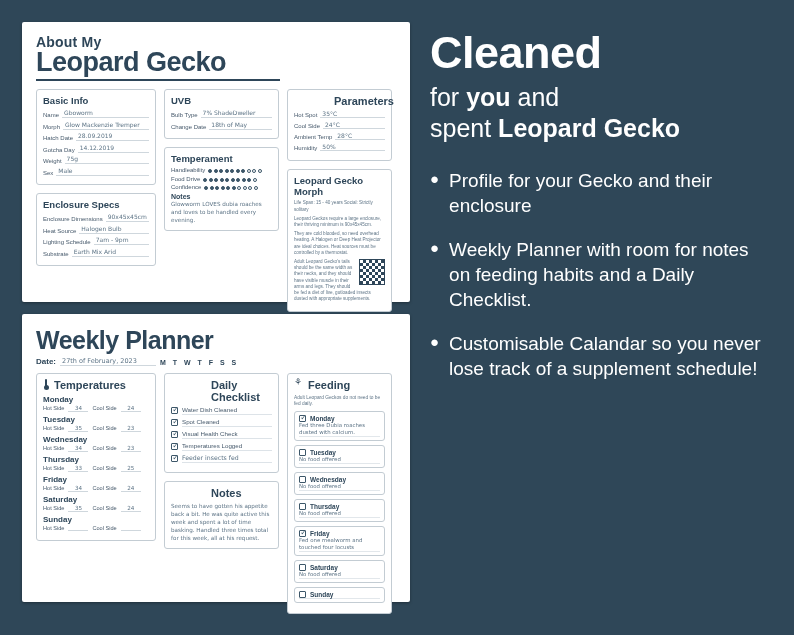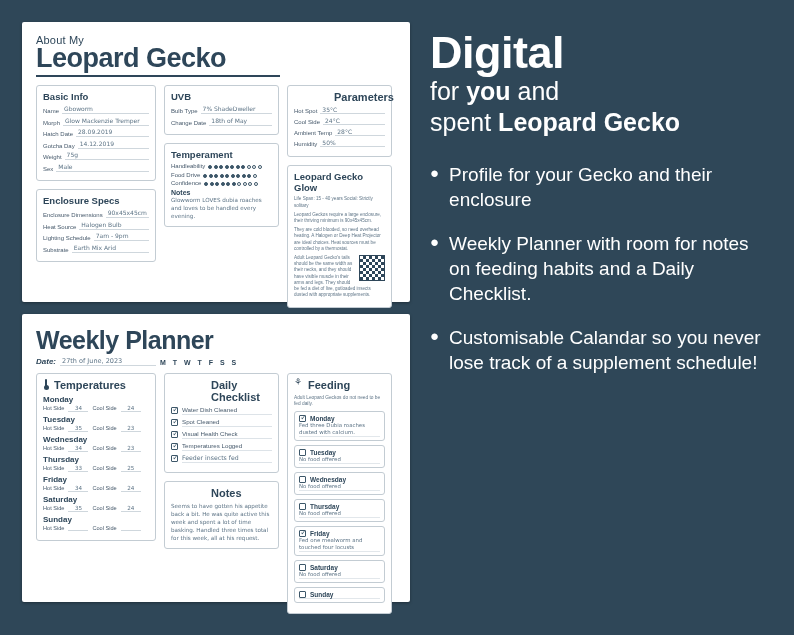--- a/index.html
+++ b/index.html
@@ -18,21 +18,21 @@
     background: #ffffff;
     border-radius: 2px;
     position: absolute;
     left: 0; right: 0;
     box-shadow: 0 1px 3px rgba(0,0,0,0.35);
   }
   .sheet-top { top: 0; height: 280px; padding: 12px 14px; }
   .sheet-bottom { top: 292px; height: 288px; padding: 12px 14px; }
   .hand { font-family: "DejaVu Sans", sans-serif; color: #4a6273; }
 
-  .about-label { font-size: 11px; font-weight: normal; color: #2e4659; letter-spacing: .2px; }
+  .about-label { font-size: 14px; font-weight: bold; color: #2e4659; letter-spacing: .2px; }
   .title-main {
     font-size: 27px; font-weight: bold; color: #2e4659;
     letter-spacing: -0.5px; line-height: 1.05; margin-top: -2px;
   }
   .rule { height: 2px; background: #2e4659; margin: 3px 0 8px 0; width: 244px; }
 
   .cols { display: flex; gap: 8px; }
   .col-a { width: 120px; }
   .col-b { width: 115px; }
   .col-c { width: 105px; }
@@ -69,21 +69,21 @@
 
   .care-body { font-size: 4.6px; line-height: 6.2px; color: #5f7587; }
   .care-body p { margin-bottom: 3px; }
   .qr { width: 26px; height: 26px; background:
       repeating-conic-gradient(#2e4659 0% 25%, #ffffff 0% 50%) 0 0/6px 6px;
       border: 1px solid #2e4659; float: right; margin-left: 4px; }
 
   
   .wp-title { font-size: 25px; font-weight: bold; color: #2e4659; letter-spacing: -0.5px; }
   .wp-date { display: flex; align-items: flex-end; gap: 4px; margin: 2px 0 7px 0; }
-  .wp-date .k { font-size: 8px; font-weight: bold; color: #2e4659; font-style: italic; }
+  .wp-date .k { font-size: 8px; font-weight: bold; color: #2e4659; }
   .wp-date .v { font-size: 6.5px; color: #5d7486; font-family: "DejaVu Sans", sans-serif;
                 border-bottom: 1px solid #cfd7dd; width: 96px; padding-left: 2px; }
   .wp-days { font-size: 7px; color: #2e4659; letter-spacing: 2.5px; font-weight: bold; }
 
   .day-row { margin-bottom: 3px; }
   .day-name { font-size: 8px; font-weight: bold; color: #2e4659; }
   .temp-row { display: flex; gap: 4px; margin-top: 1px; }
   .temp-row .k { font-size: 5.6px; color: #46596b; white-space: nowrap; }
   .temp-row .v { font-size: 5.6px; color: #5d7486; font-family: "DejaVu Sans", sans-serif;
                  border-bottom: 1px solid #cfd7dd; width: 20px; text-align: center; }
@@ -114,21 +114,21 @@
   .section-h { display: flex; align-items: flex-start; gap: 4px; margin-bottom: 4px; }
   .section-h .t { font-size: 11px; font-weight: bold; color: #2e4659; }
 
   
   .right { position: absolute; left: 430px; top: 30px; width: 344px; }
   .headline {
     font-size: 45px; line-height: 46px; font-weight: bold; color: #ffffff;
     letter-spacing: -0.5px;
   }
   .sub {
-    font-size: 25px; line-height: 31px; color: #ffffff; font-weight: normal;
+    margin-top: 6px; font-size: 25px; line-height: 31px; color: #ffffff; font-weight: normal;
   }
   .sub b { font-weight: bold; }
   .bullets { margin-top: 24px; }
   .bullet { display: flex; gap: 10px; margin-bottom: 19px; }
   .bullet .pt { color: #ffffff; font-size: 15px; line-height: 22px; flex: none; }
   .bullet .txt { color: #ffffff; font-size: 19px; line-height: 25px; }
 </style>
 </head>
 <body>
 
@@ -275,39 +275,39 @@
               <span class="k">Ambient Temp</span>
               <span class="v">28°C</span>
             </div>
             <div class="param-line">
               <span class="k">Humidity</span>
               <span class="v">50%</span>
             </div>
           </div>
 
           <div class="card">
-            <h3>Leopard Gecko Glow</h3>
+            <h3>Leopard Gecko Morph</h3>
             <div class="care-body">
               <p>Life Span: 15 - 40 years
 Social: Strictly solitary</p>
               <p>Leopard Geckos require a large enclosure, their thriving minimum is 90x45x45cm.</p>
               <p>They are cold blooded, so need overhead heating. A Halogen or Deep Heat Projector are ideal choices. Heat sources must be controlled by a thermostat.</p>
               <div class="qr"></div>
               <p>Adult Leopard Gecko's tails should be the same width as their necks, and they should have visible muscle in their arms and legs. They should be fed a diet of live, gutloaded insects dusted with appropriate supplements.</p>
             </div>
           </div>
         </div>
       </div>
     </div>
 
     <div class="sheet sheet-bottom">
       <div class="wp-title">Weekly Planner</div>
       <div class="wp-date">
         <span class="k">Date:</span>
-        <span class="v">27th of June, 2023</span>
+        <span class="v">27th of February, 2023</span>
         <span class="wp-days">M T W T F S S</span>
       </div>
 
       <div class="cols">
 
         <div class="col-a">
           <div class="card">
             <div class="section-h">
               <span class="therm"></span>
               <span class="t">Temperatures</span>
@@ -468,21 +468,21 @@
               <div class="feed-note"></div>
             </div>
           </div>
         </div>
       </div>
     </div>
   </div>
 
   <div class="right">
     <div class="headline">
-      <div>Digital</div>
+      <div>Cleaned</div>
     </div>
 
     <div class="sub">
       <div>
         <span>for </span><b>you</b><span> and</span>
       </div>
       <div>
         <span>spent </span><b>Leopard Gecko</b>
       </div>
     </div>

